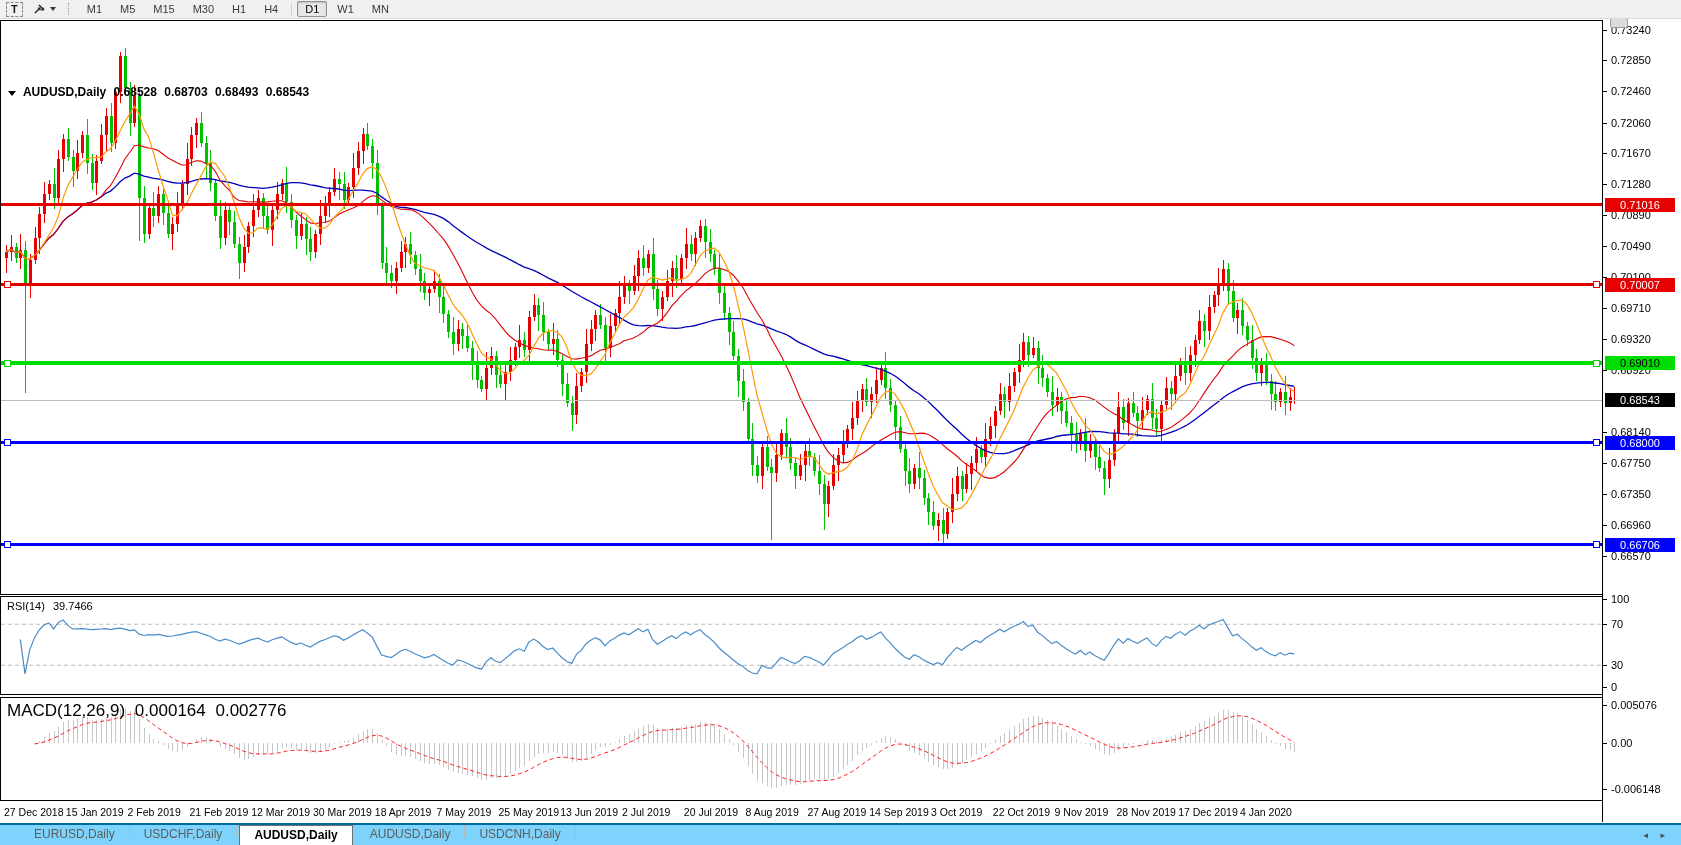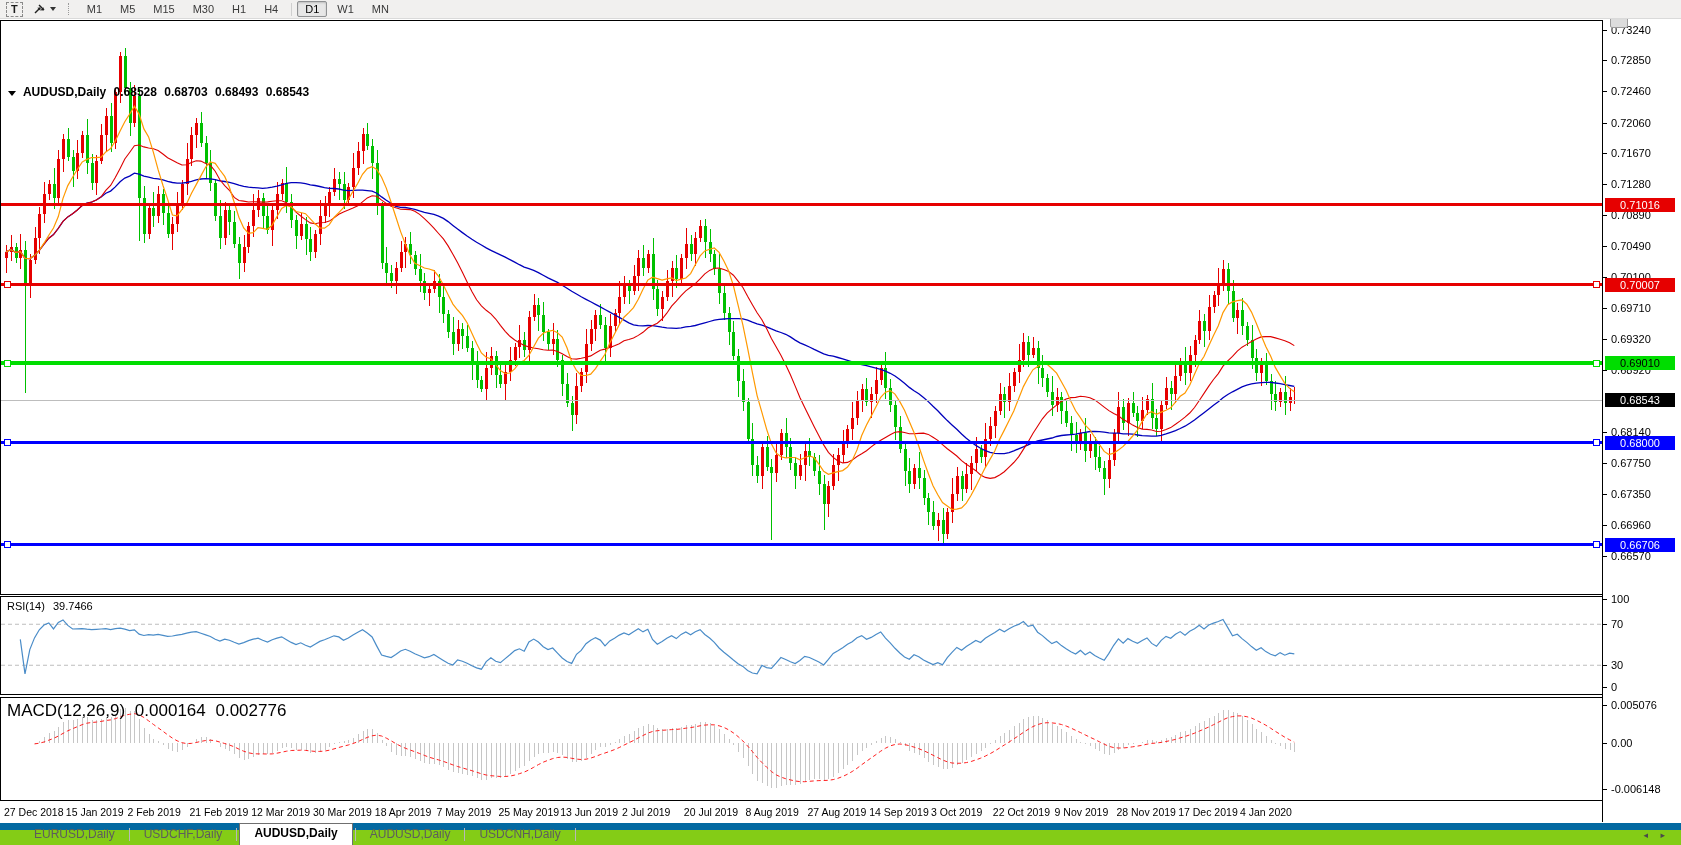--- a/index.html
+++ b/index.html
@@ -21,22 +21,22 @@
   #title-row{left:8px;top:37px;font-size:12px;font-weight:bold;color:#000;margin-top:48px;}
   #title-row span{margin-right:4px;}
   .tri-down{display:inline-block;width:0;height:0;border-left:4px solid transparent;
     border-right:4px solid transparent;border-top:5px solid #000;margin-right:6px;}
   #rsi-label-row{left:7px;top:600px;font-size:11px;color:#000;}
   #macd-label-row{left:7px;top:701px;font-size:17px;color:#000;}
   #rsi-label-row span,#macd-label-row span{margin-right:5px;margin-top:40px;}
   #corner-box{position:absolute;left:1610px;top:17px;width:16px;height:9px;background:#dcdcdc;
     border:1px solid #9c9c9c;border-radius:2px;z-index:9;}
   
-  #tabbar{position:absolute;left:0;bottom:0;width:1681px;height:22px;background:#84cc16;
-    border-top:7px solid #0369a1;display:flex;align-items:flex-end;z-index:10;
+  #tabbar{position:absolute;left:0;bottom:0;width:1681px;height:22px;background:#7dd3fc;
+    border-top:2px solid #0369a1;display:flex;z-index:10;
     font-size:12px;color:#5d5d5d;padding-left:22px;box-sizing:border-box;}
   .tab{padding:2px 12px 4px;}
   .tab.active{background:#ffffff;border:1px solid #6f6f6f;border-bottom:none;color:#000;
     font-weight:bold;padding:2px 14px 5px;margin-top:0;}
   .tabsep{width:1px;background:#b8b8b8;height:13px;margin:0 2px 4px;}
   #tab-arrows{position:absolute;right:16px;bottom:5px;font-size:9px;color:#4a4a4a;z-index:11;}
   #tab-arrows span{margin-left:10px;}
 </style>
 </head>
 <body>

